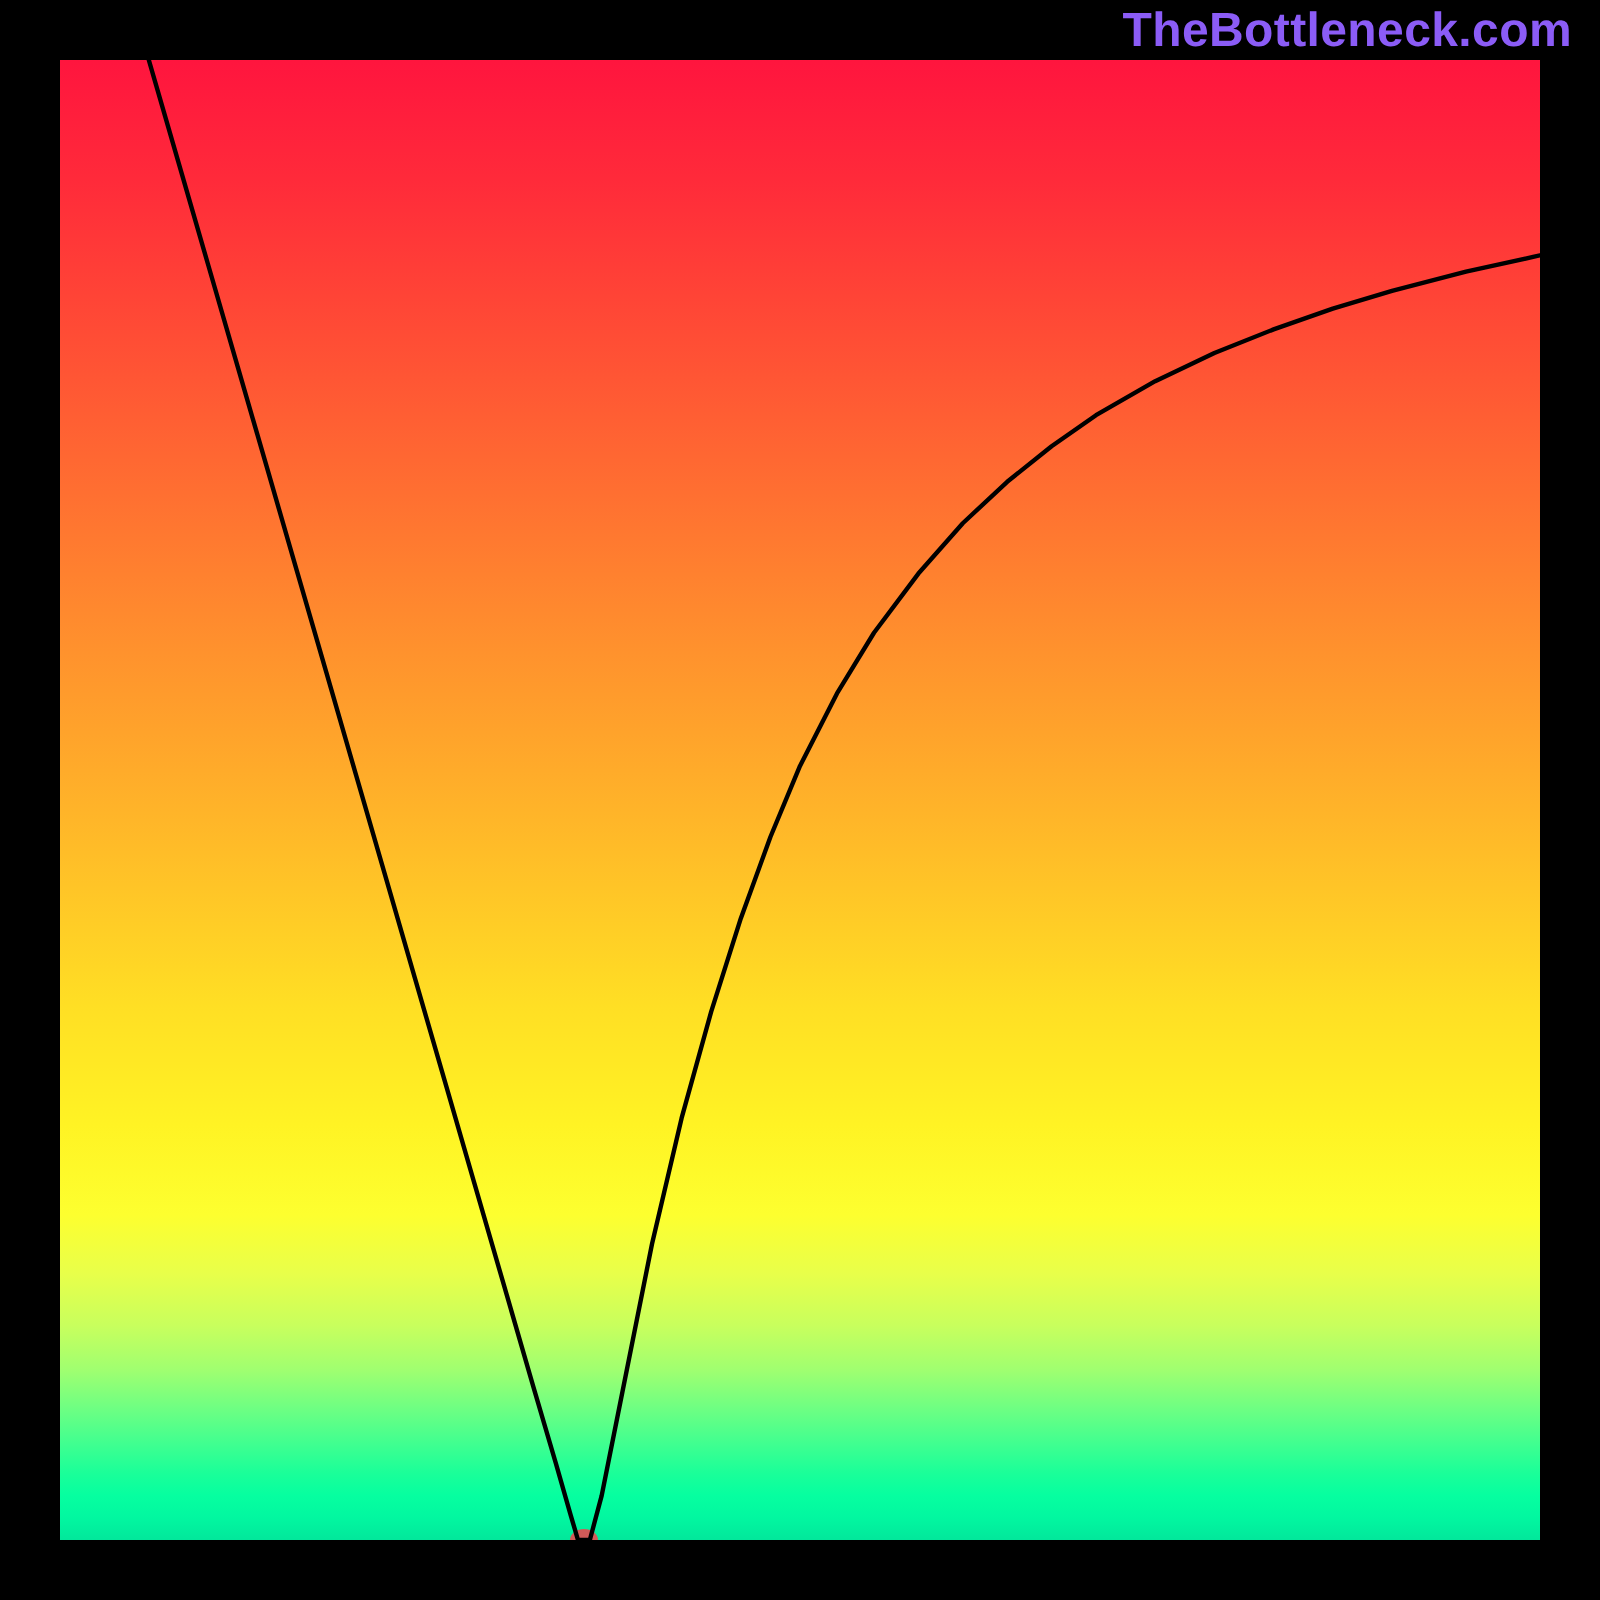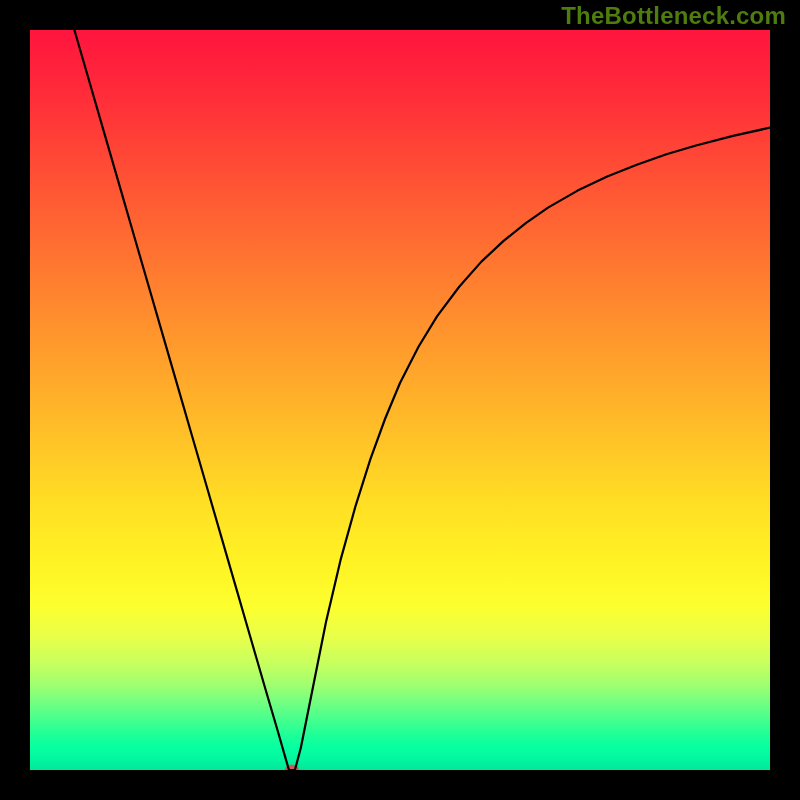--- a/index.html
+++ b/index.html
@@ -10,21 +10,21 @@
     height: 800px;
     background: #000;
   }
   .watermark {
     position: absolute;
     top: 2px;
     right: 14px;
     font-family: Arial, Helvetica, sans-serif;
     font-size: 24px;
     font-weight: 600;
-    color: #4d7c0f;
+    color: #8b5cf6;
     letter-spacing: 0.2px;
     z-index: 10;
   }
   .plot {
     position: absolute;
     left: 30px;
     top: 30px;
     width: 740px;
     height: 740px;
     overflow: hidden;

